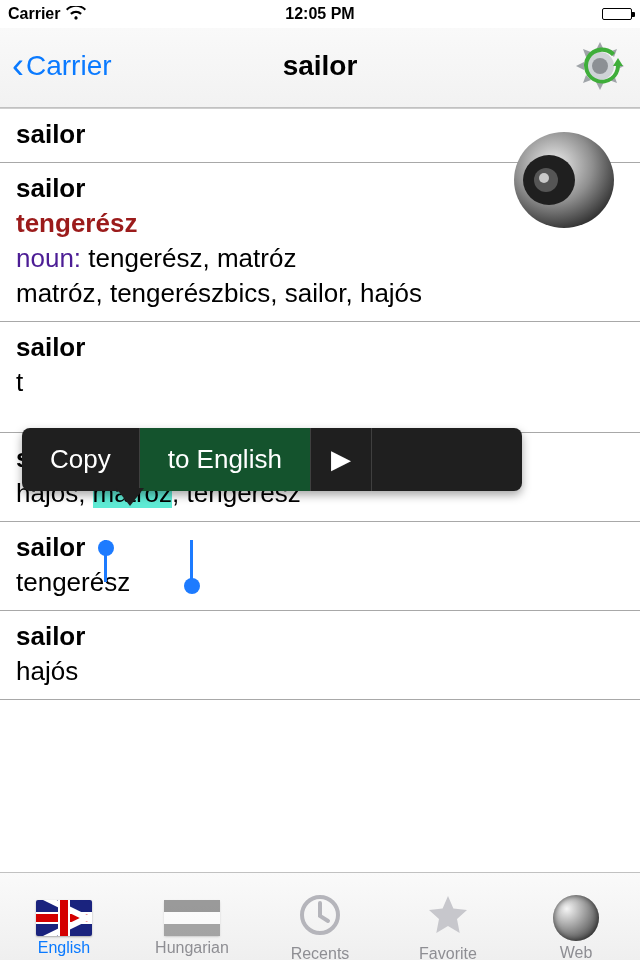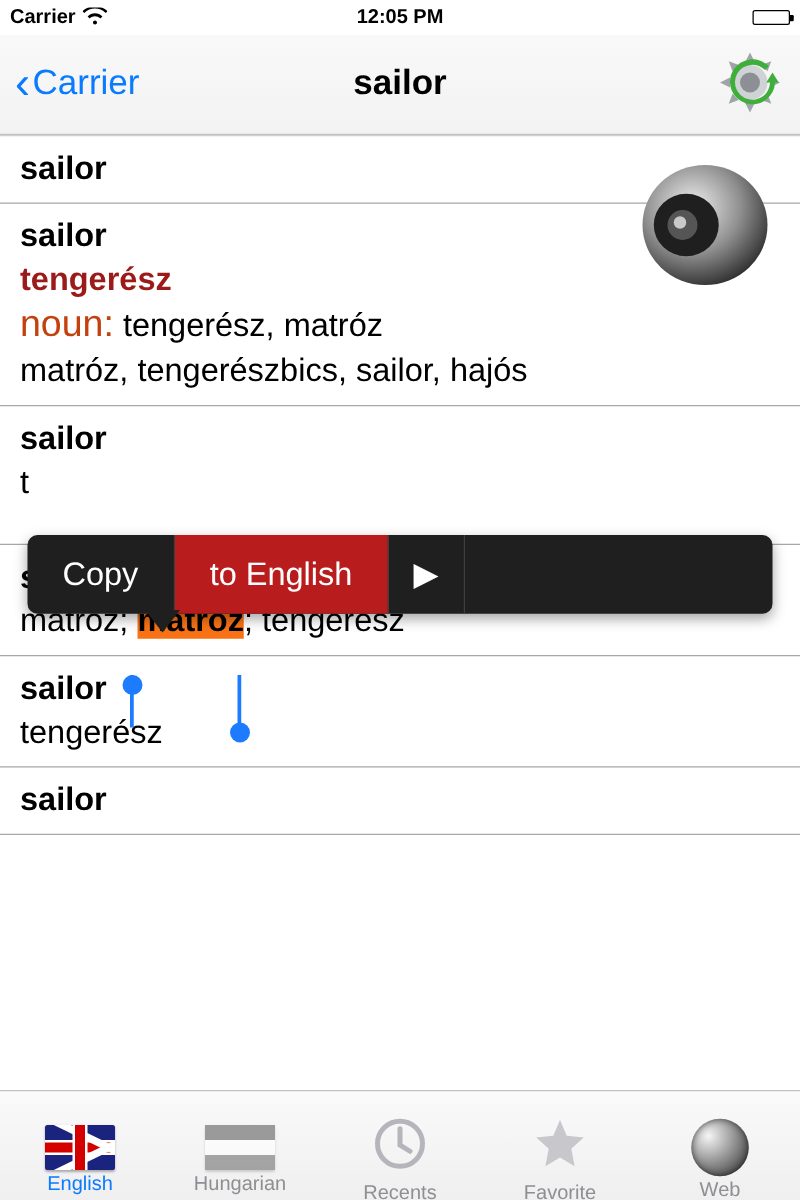--- a/index.html
+++ b/index.html
@@ -20,32 +20,32 @@
   .chevron { font-size:36px; line-height:1; margin-right:2px; font-weight:300; }
   .title { font-size:28px; font-weight:700; position:absolute; left:0; right:0; text-align:center; pointer-events:none;}
   .gear { width:56px; height:56px; position:relative; cursor:pointer; }
 
   
   .content { height: 764px; overflow:hidden; position:relative; }
   .sectionlist { border-top:1px solid #cfcfcf; }
   .entry { border-bottom:1.5px solid #a8a8a8; padding:10px 16px 12px 16px; }
   .hw { font-weight:700; font-size:26px; }
   .trans-primary { color:#9b1b1b; font-size:26px; font-weight:700; margin-top:4px; }
-  .pos { color:#c2410c; font-size:30px; }
+  .pos { color:#4c1d95; font-size:26px; }
   .line { color:#000; font-size:26px; margin-top:4px; }
-  .seltext { background:#f97316;font-weight:bold; }
+  .seltext { background:#5eead4; }
 
   
   .speaker { position:absolute; right:18px; top:12px; width:116px; height:116px; cursor:pointer; }
 
   
-  .callout { position:absolute; left:22px; top:320px; width:596px; display:flex; align-items:stretch; background:#1f1f1f; border-radius:8px; color:#fff; font-size:26px; overflow:hidden; box-shadow:0 4px 10px rgba(0,0,0,.35); }
+  .callout { position:absolute; left:22px; top:320px; width:500px; display:flex; align-items:stretch; background:#1f1f1f; border-radius:8px; color:#fff; font-size:26px; overflow:hidden; box-shadow:0 4px 10px rgba(0,0,0,.35); }
   .callout .it { flex:0 0 auto; padding:16px 28px; display:flex; align-items:center; cursor:pointer; border-right:1px solid #3f3f3f; white-space:nowrap; }
   .callout .it.more { padding:16px 20px; }
-  .callout .it.disabled { background:#b91c1c; }
+  .callout .it.disabled { background:#14532d; }
   .callout-tail { position:absolute; left:116px; top:380px; width:0; height:0; border-left:14px solid transparent; border-right:14px solid transparent; border-top:18px solid #1f1f1f; }
 
   
   .handle { position:absolute; width:16px; height:16px; background:#1d7bff; border-radius:50%; }
   .hbar { position:absolute; width:3px; background:#1d7bff; }
   .h1 { left:98px; top:432px; }
   .h1b { left:104px; top:432px; height:42px; }
   .h2 { left:184px; top:470px; }
   .h2b { left:190px; top:432px; height:42px; }
 
@@ -136,31 +136,32 @@
     </div>
 
     <div class="entry" style="padding-bottom:34px;">
       <div class="hw">sailor</div>
       <div class="line">t</div>
     </div>
 
     <div class="entry">
       <div class="hw">sailor</div>
       <div class="line">
-        <span>matróz; </span><span class="seltext">matróz</span><span>; tengerész</span>
+        <span>hajós; </span><span class="seltext">matróz</span><span>; tengerész</span>
       </div>
     </div>
 
     <div class="entry">
       <div class="hw">sailor</div>
       <div class="line">tengerész</div>
     </div>
 
     <div class="entry">
       <div class="hw">sailor</div>
+      <div class="line">hajós</div>
     </div>
   </div>
 
   <div class="callout">
     <div class="it">Copy</div>
     <div class="it disabled">to English</div>
     <div class="it more">▶</div>
   </div>
   <div class="callout-tail"></div>
 

